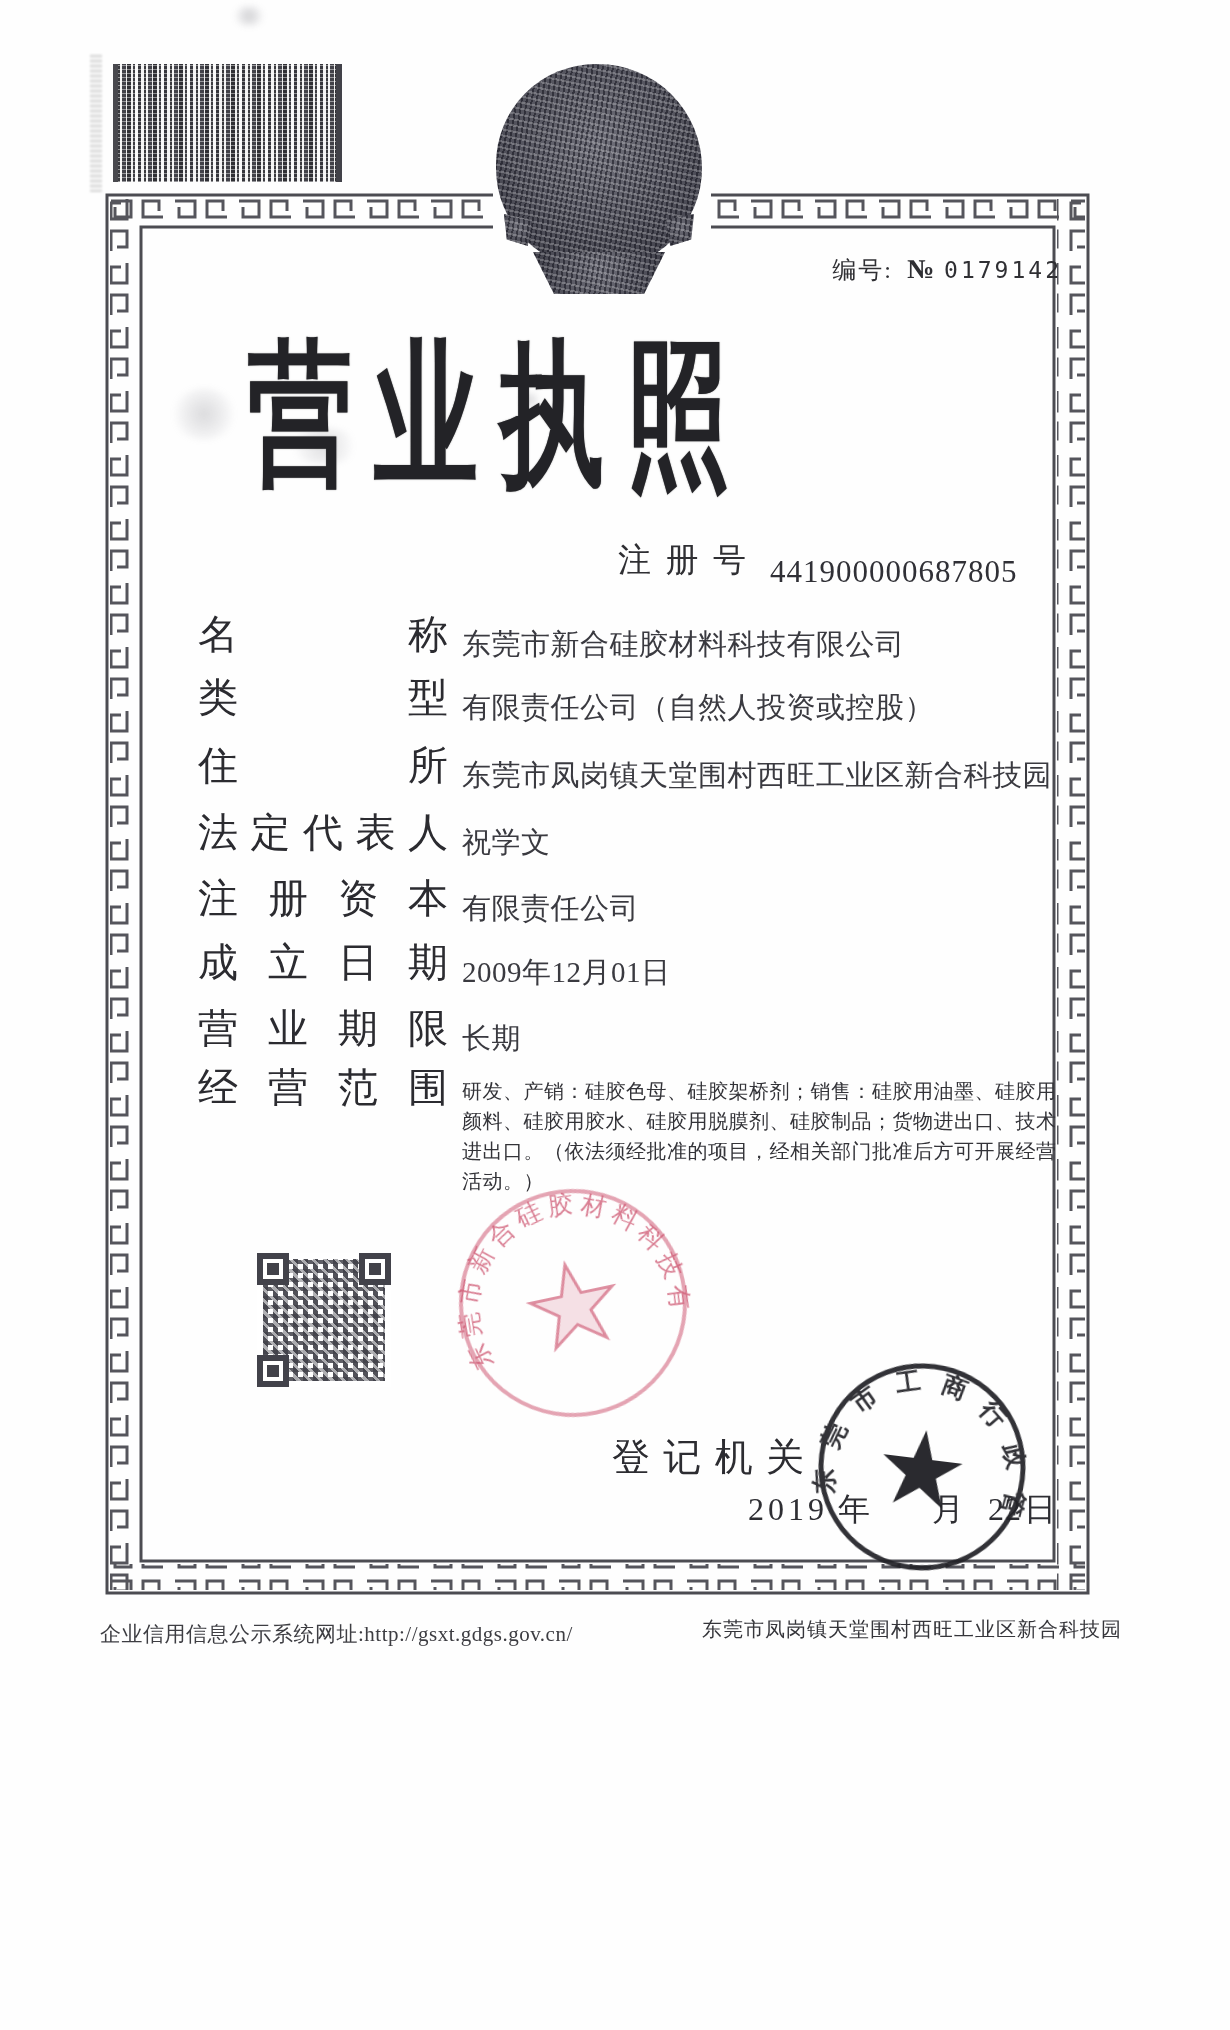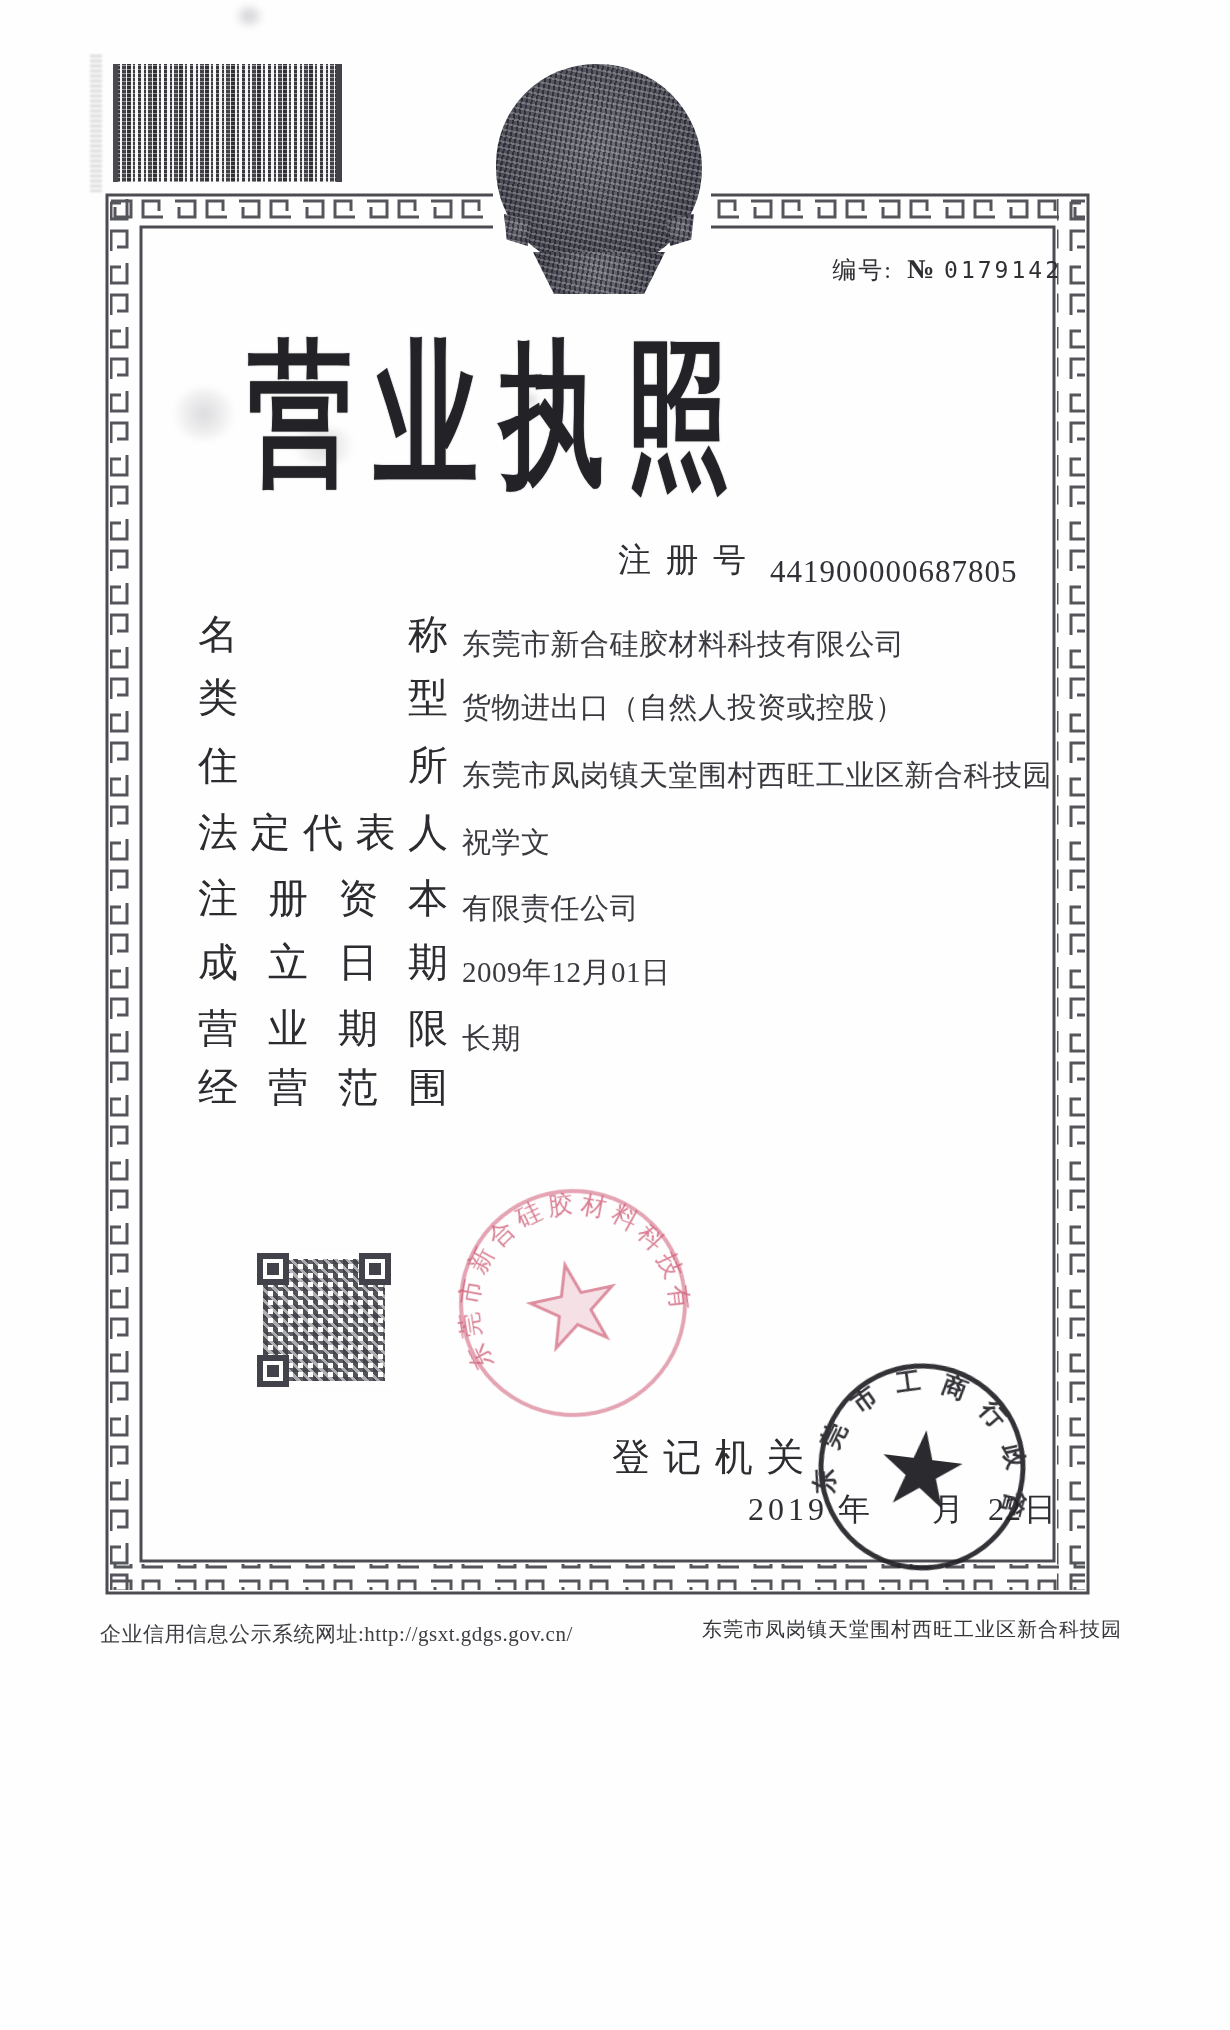--- a/index.html
+++ b/index.html
@@ -140,21 +140,21 @@
         <span>名</span>
         <span>称</span>
       </div>
     <div class="row-value">东莞市新合硅胶材料科技有限公司</div>
   </div>
   <div class="row" style="top:676px">
     <div class="row-label js-spread">
         <span>类</span>
         <span>型</span>
       </div>
-    <div class="row-value">货物进出口（自然人投资或控股）</div>
+    <div class="row-value">有限责任公司（自然人投资或控股）</div>
   </div>
   <div class="row" style="top:744px">
     <div class="row-label js-spread">
         <span>住</span>
         <span>所</span>
       </div>
     <div class="row-value">东莞市凤岗镇天堂围村西旺工业区新合科技园</div>
   </div>
   <div class="row" style="top:811px">
     <div class="row-label js-spread">
@@ -195,20 +195,26 @@
   </div>
   <div class="row" style="top:1066px">
     <div class="row-label js-spread">
         <span>经</span>
         <span>营</span>
         <span>范</span>
         <span>围</span>
       </div>
   </div>
 
+  <div class="scope">
+    <div class="scope-line">研发、产销：硅胶色母、硅胶架桥剂；销售：硅胶用油墨、硅胶用</div>
+    <div class="scope-line">颜料、硅胶用胶水、硅胶用脱膜剂、硅胶制品；货物进出口、技术</div>
+    <div class="scope-line">进出口。（依法须经批准的项目，经相关部门批准后方可开展经营</div>
+    <div class="scope-line">活动。）</div>
+  </div>
 
   <div class="qr">
     <div class="qr-body"></div>
     <div class="qr-finder tl"></div>
     <div class="qr-finder tr"></div>
     <div class="qr-finder bl"></div>
   </div>
 
   <svg class="stamp-red" width="240" height="250" viewBox="0 0 240 250">
     <circle cx="120" cy="125" r="112" fill="none" stroke="rgba(198,62,92,0.55)" stroke-width="4"></circle>

